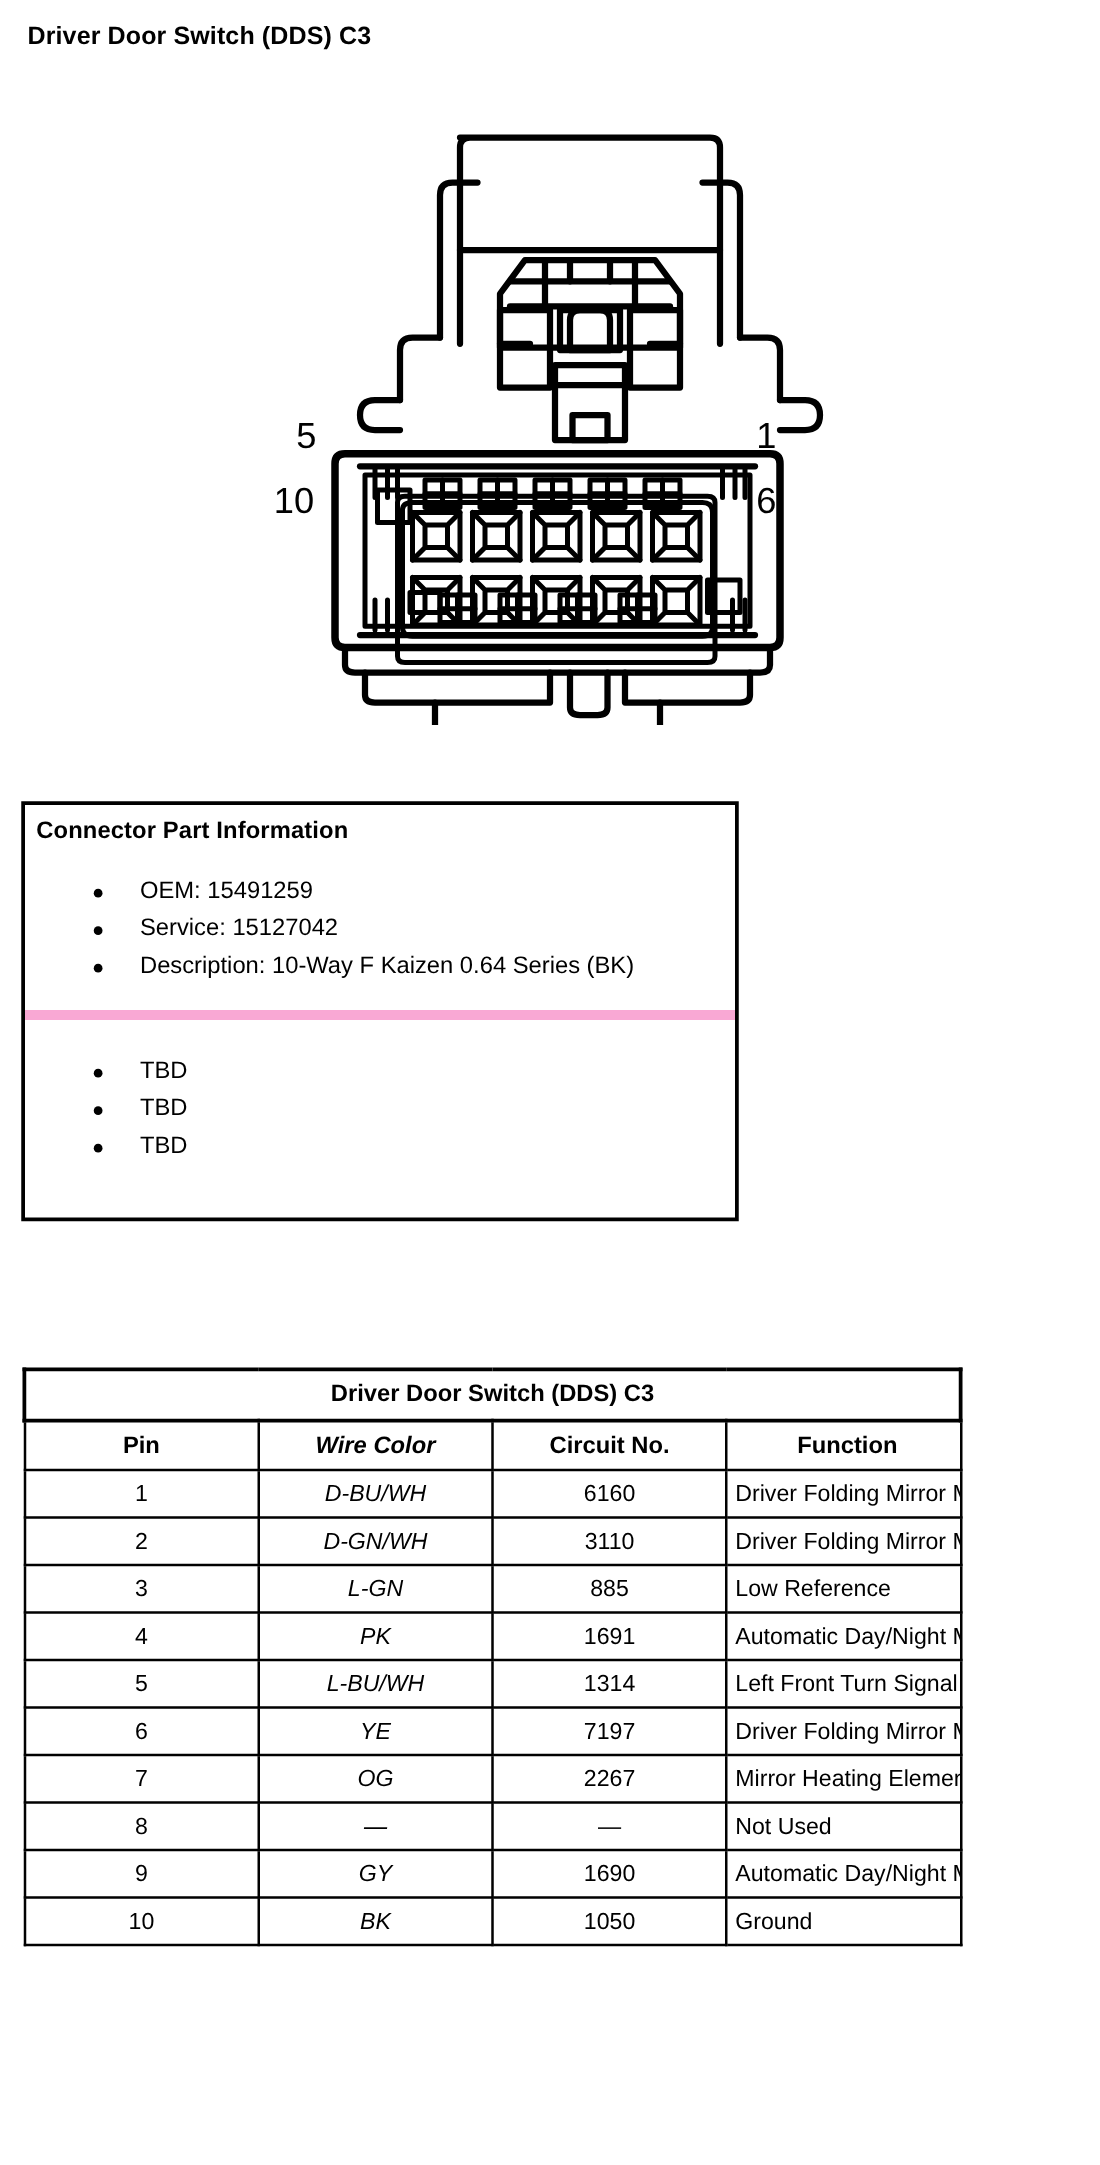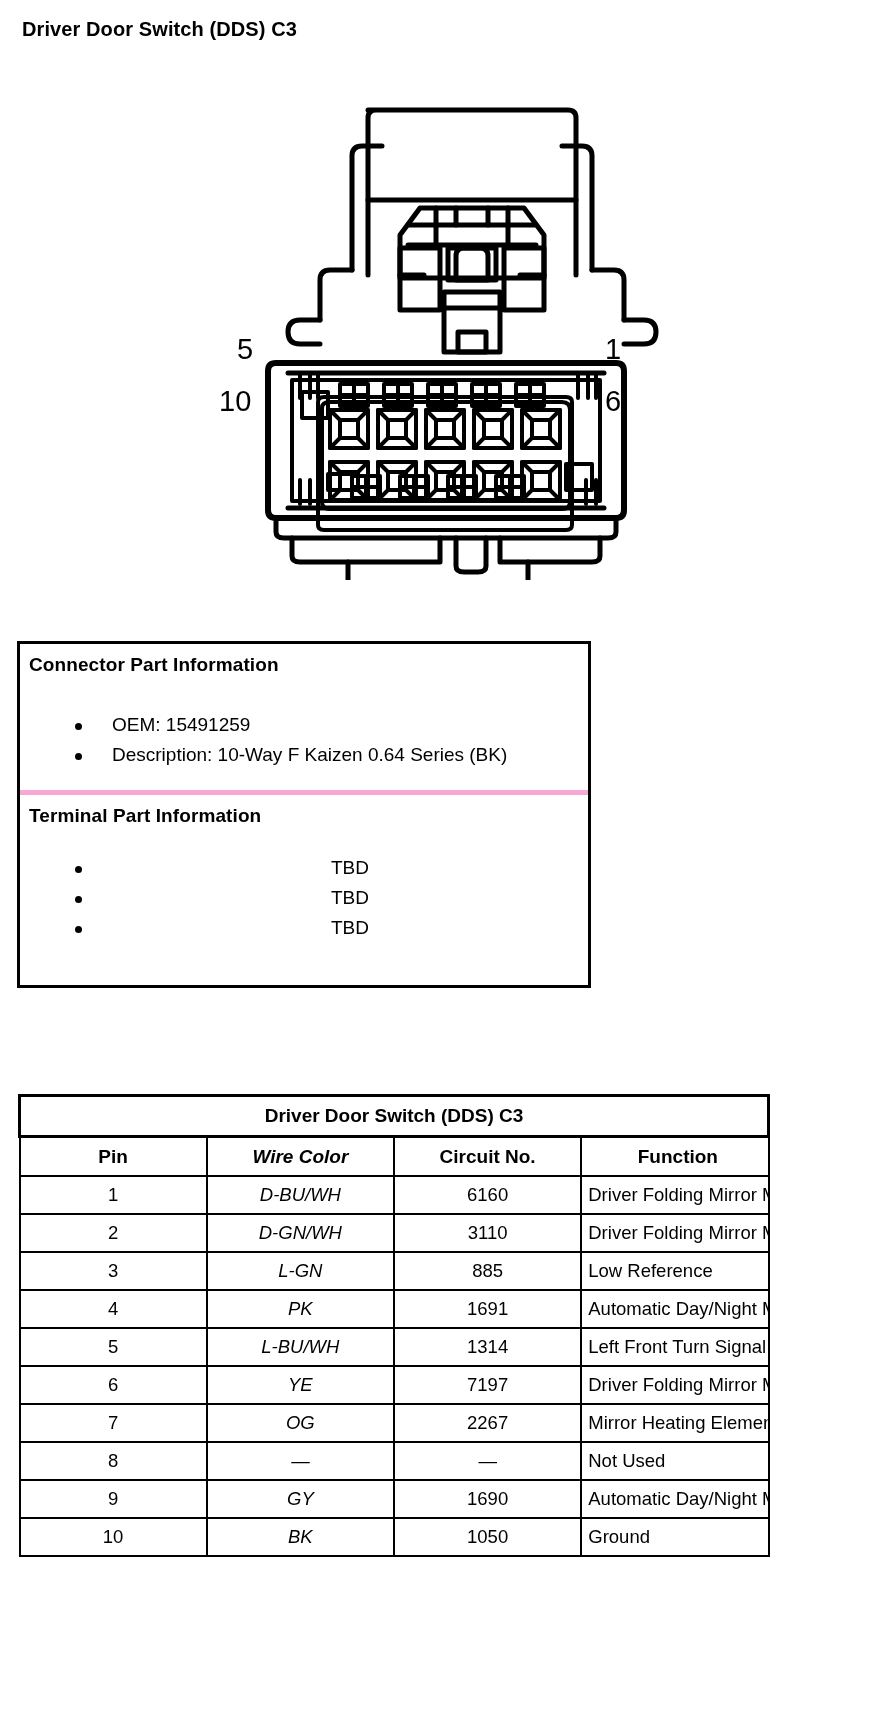--- a/index.html
+++ b/index.html
@@ -56,21 +56,21 @@
     width: 574px;
     border: 3px solid #000;
     box-sizing: border-box;
     background: #fff;
   }
   .partinfo-section {
     box-sizing: border-box;
     padding: 0;
   }
   .partinfo-section.top {
-    border-bottom: 5px solid #f9a8d4;
+    border-bottom: 8px solid #f9a8d4;
   }
   .partinfo-heading {
     font-size: 19px;
     font-weight: bold;
     padding: 10px 0 0 9px;
     letter-spacing: 0.1px;
   }
   .bullets {
     margin: 0;
     padding: 0;
@@ -88,22 +88,22 @@
   .bullets li::before {
     content: "";
     position: absolute;
     left: 55px;
     top: 13px;
     width: 7px;
     height: 7px;
     border-radius: 50%;
     background: #000;
   }
-  .sect-a .bullets { margin-top: 34px; padding-bottom: 20px; }
-  .sect-b .bullets { margin-top: 26px; padding-bottom: 42px; text-align: center; }
+  .sect-a .bullets { margin-top: 22px; padding-bottom: 20px; }
+  .sect-b .bullets { margin-top: 26px; padding-bottom: 42px; }
 
   
   .pintable-wrap {
     position: absolute;
     left: 18px;
     top: 1094px;
     width: 752px;
   }
   table.pintable {
     border-collapse: collapse;
@@ -286,26 +286,26 @@
   <span class="pinlabel pl-1">1</span>
   <span class="pinlabel pl-6">6</span>
 </div>
 
 <div class="partinfo">
 
   <div class="partinfo-section top sect-a">
     <div class="partinfo-heading">Connector Part Information</div>
     <ul class="bullets">
       <li>OEM: 15491259</li>
+      <li>Service: 15127042</li>
       <li>Description: 10-Way F Kaizen 0.64 Series (BK)</li>
     </ul>
   </div>
 
   <div class="partinfo-section sect-b">
-    <div class="partinfo-heading">Terminal Part Information</div>
     <ul class="bullets">
       <li>TBD</li>
       <li>TBD</li>
       <li>TBD</li>
     </ul>
   </div>
 </div>
 
 <div class="pintable-wrap">
   <table class="pintable">

